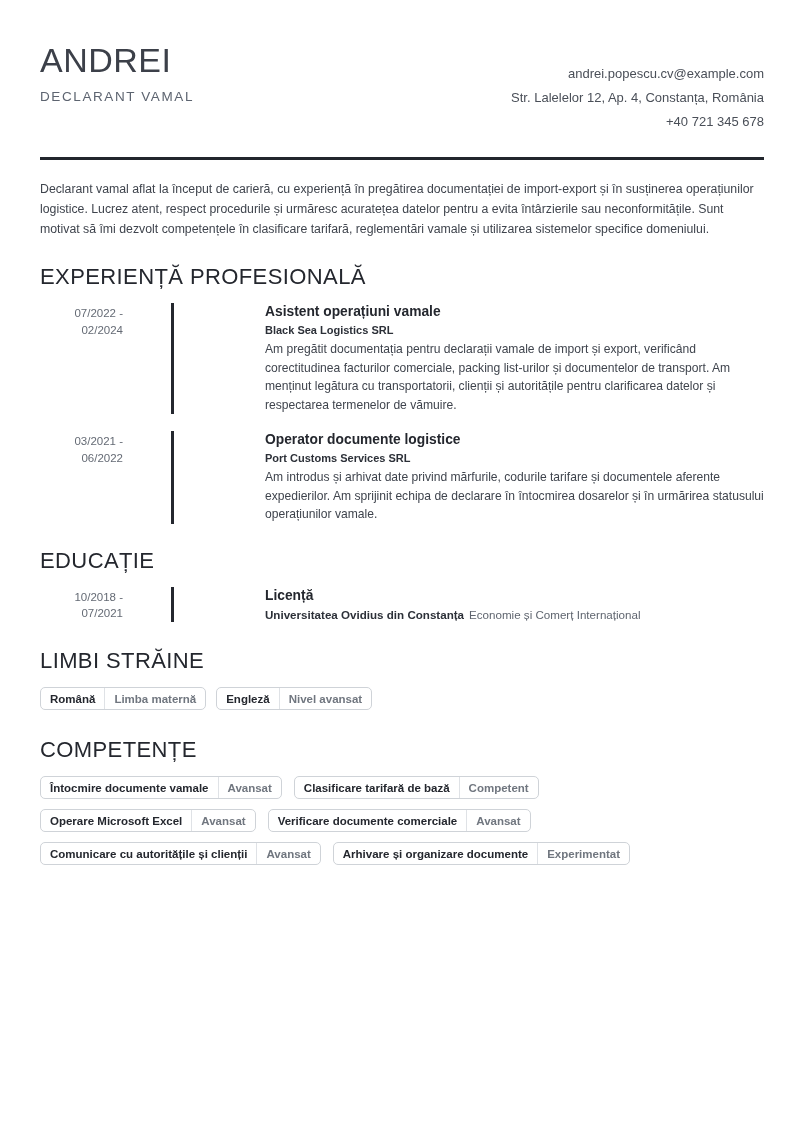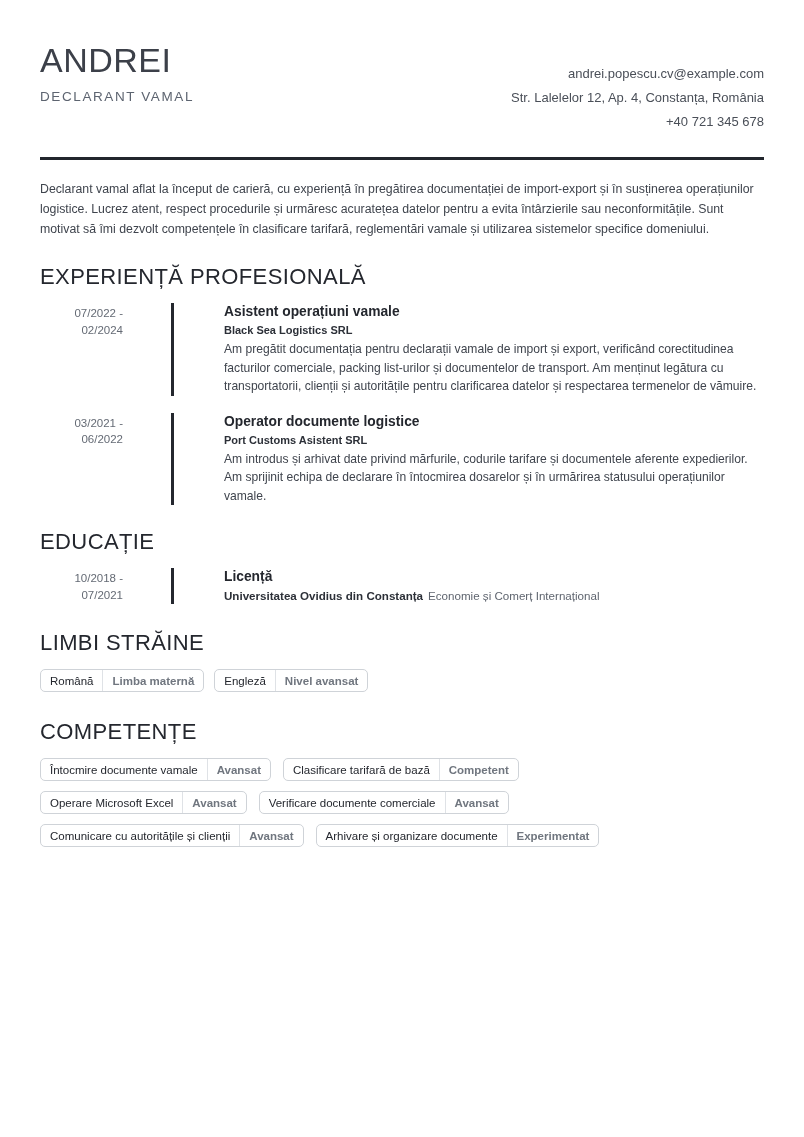--- a/index.html
+++ b/index.html
@@ -123,20 +123,21 @@
     flex: 0 0 3px;
     width: 3px;
     background: #24272e;
     align-self: stretch;
   }
 
   .entry-body {
     flex: 1 1 auto;
     padding-left: 14px;
     min-width: 0;
+    margin-left: 41px;
   }
 
   .entry-role {
     font-size: 13.8px;
     font-weight: 700;
     color: #24272e;
     line-height: 1.25;
   }
 
   .entry-company {
@@ -186,21 +187,21 @@
     overflow: hidden;
     background: #ffffff;
     height: 23px;
   }
 
   .pill-label {
     display: flex;
     align-items: center;
     padding: 0 9px;
     font-size: 11.5px;
-    font-weight: 400;
+    font-weight: 700;
     color: #24272e;
     white-space: nowrap;
   }
 
   .pill-level {
     display: flex;
     align-items: center;
     padding: 0 9px;
     font-size: 11.5px;
     font-weight: 700;
@@ -251,21 +252,21 @@
     </div>
 
     <div class="entry">
       <div class="entry-dates">
         <div>03/2021 -</div>
         <div>06/2022</div>
       </div>
       <div class="entry-bar"></div>
       <div class="entry-body">
         <div class="entry-role">Operator documente logistice</div>
-        <div class="entry-company">Port Customs Asistent SRL</div>
+        <div class="entry-company">Port Customs Services SRL</div>
         <div class="entry-desc">Am introdus și arhivat date privind mărfurile, codurile tarifare și documentele aferente expedierilor. Am sprijinit echipa de declarare în întocmirea dosarelor și în urmărirea statusului operațiunilor vamale.</div>
       </div>
     </div>
   </div>
 
   <div class="section">
     <div class="section-title">EDUCAȚIE</div>
 
     <div class="entry">
       <div class="entry-dates">

